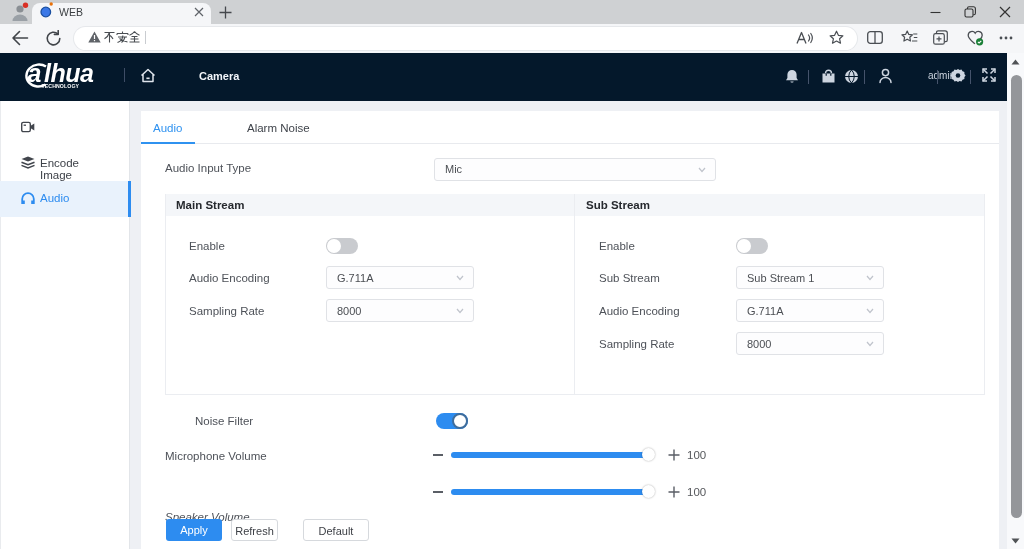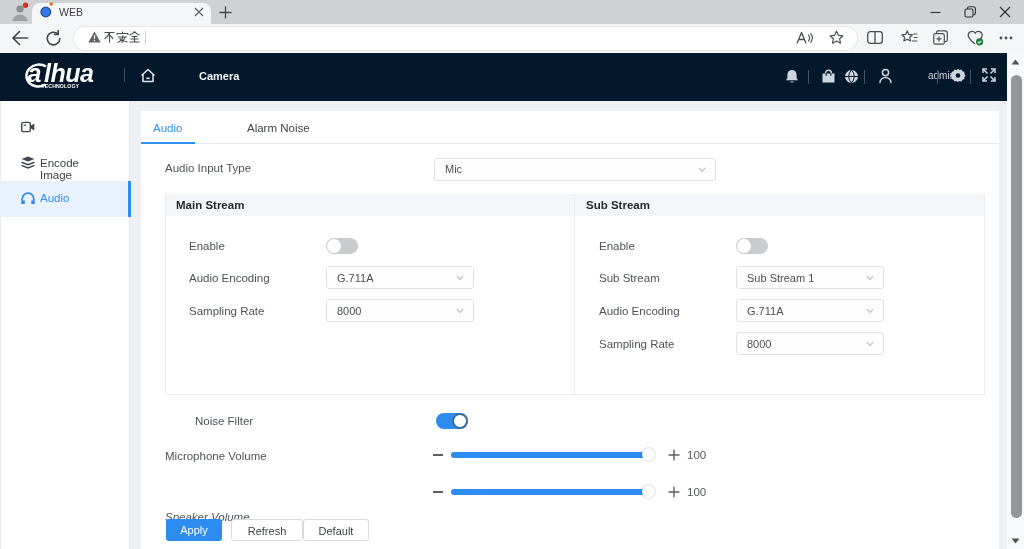--- a/index.html
+++ b/index.html
@@ -275,21 +275,21 @@
   <div class="abs lbl" style="left:165px;top:511px;font-style:italic;">Speaker Volume</div>
   <div class="abs" style="left:433px;top:491px;width:10px;height:1.5px;background:#5a5e66;"></div>
   <div class="abs" style="left:451px;top:489px;width:196px;height:6px;border-radius:3px;background:#2d8cf0;"></div>
   <div class="abs" style="left:642px;top:485px;width:13px;height:13px;border-radius:7px;background:#fff;box-shadow:0 0 2px rgba(0,0,0,0.35);"></div>
   <svg class="abs" style="left:668px;top:486px" width="12" height="12" viewBox="0 0 12 12">
       <path d="M6 0.5 V11.5 M0.5 6 H11.5" stroke="#5a5e66" stroke-width="1.4"></path>
     </svg>
   <div class="abs" style="left:687px;top:486px;font-size:11.5px;color:#56585c;">100</div>
 
   <div class="abs" style="left:166px;top:519px;width:56px;height:22px;border-radius:3px;background:#2d8cf0;font-size:11px;color:#fff;text-align:center;line-height:22px;">Apply</div>
-  <div class="abs btn" style="left:231px;top:519px;width:72px;height:22px;line-height:22px;">Refresh</div>
+  <div class="abs btn" style="left:231px;top:519px;width:47px;height:22px;line-height:22px;">Refresh</div>
   <div class="abs btn" style="left:303px;top:519px;width:66px;height:22px;line-height:22px;">Default</div>
 
   <div class="abs" id="vscroll"></div>
   <svg class="abs" style="left:1011px;top:59px" width="9" height="6" viewBox="0 0 9 6">
       <path d="M0.5 5.5 L4.5 0.5 L8.5 5.5 Z" fill="#505356"></path>
     </svg>
   <div class="abs" style="left:1011px;top:75px;width:11px;height:443px;border-radius:5.5px;background:#94969a;"></div>
   <svg class="abs" style="left:1011px;top:538px" width="9" height="6" viewBox="0 0 9 6">
       <path d="M0.5 0.5 L4.5 5.5 L8.5 0.5 Z" fill="#505356"></path>
     </svg>

